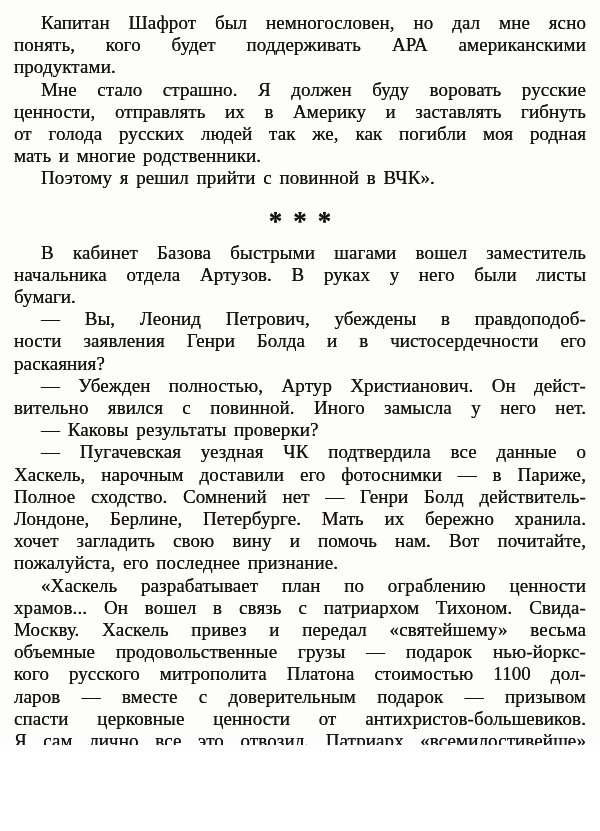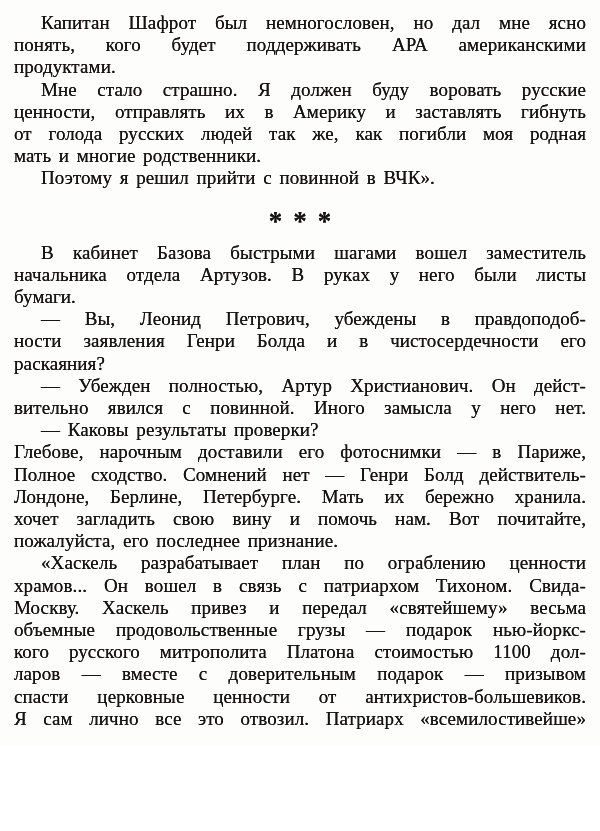--- a/index.html
+++ b/index.html
@@ -90,21 +90,22 @@
     <div>
         <div class="line first">В кабинет Базова быстрыми шагами вошел заместитель</div>
         <div class="line">начальника отдела Артузов. В руках у него были листы</div>
         <div class="line end">бумаги.</div>
         <div class="line first">— Вы, Леонид Петрович, убеждены в правдоподоб-</div>
         <div class="line">ности заявления Генри Болда и в чистосердечности его</div>
         <div class="line end">раскаяния?</div>
         <div class="line first">— Убежден полностью, Артур Христианович. Он дейст-</div>
         <div class="line">вительно явился с повинной. Иного замысла у него нет.</div>
         <div class="line first end">— Каковы результаты проверки?</div>
-        <div class="line">Глебове, нарочным доставили его фотоснимки — в Париже,</div>
+        <div class="line first">— Пугачевская уездная ЧК подтвердила все данные о</div>
+        <div class="line">Хаскель, нарочным доставили его фотоснимки — в Париже,</div>
         <div class="line">Полное сходство. Сомнений нет — Генри Болд действитель-</div>
         <div class="line">Лондоне, Берлине, Петербурге. Мать их бережно хранила.</div>
         <div class="line">хочет загладить свою вину и помочь нам. Вот почитайте,</div>
         <div class="line end">пожалуйста, его последнее признание.</div>
         <div class="line first">«Хаскель разрабатывает план по ограблению ценности</div>
         <div class="line">храмов... Он вошел в связь с патриархом Тихоном. Свида-</div>
         <div class="line">Москву. Хаскель привез и передал «святейшему» весьма</div>
         <div class="line">объемные продовольственные грузы — подарок нью-йоркс-</div>
         <div class="line">кого русского митрополита Платона стоимостью 1100 дол-</div>
         <div class="line">ларов — вместе с доверительным подарок — призывом</div>

